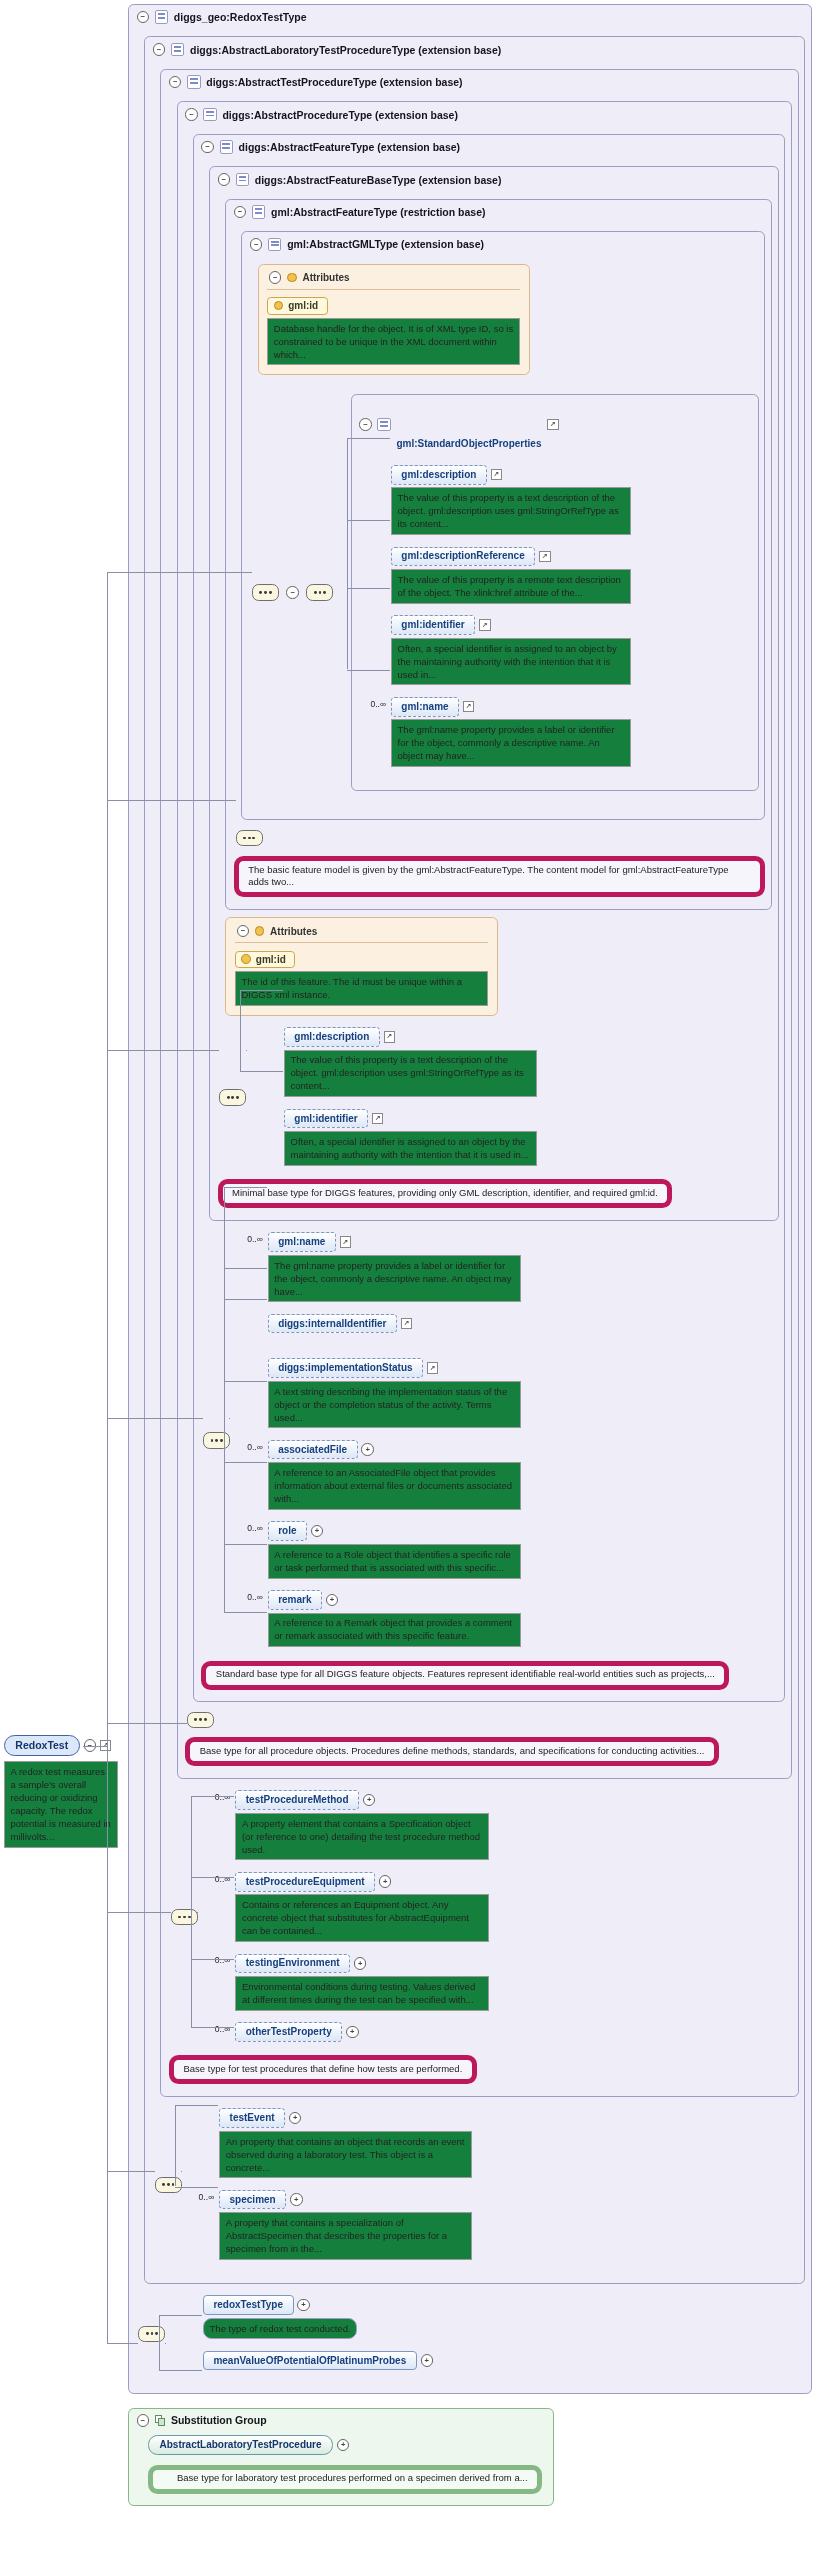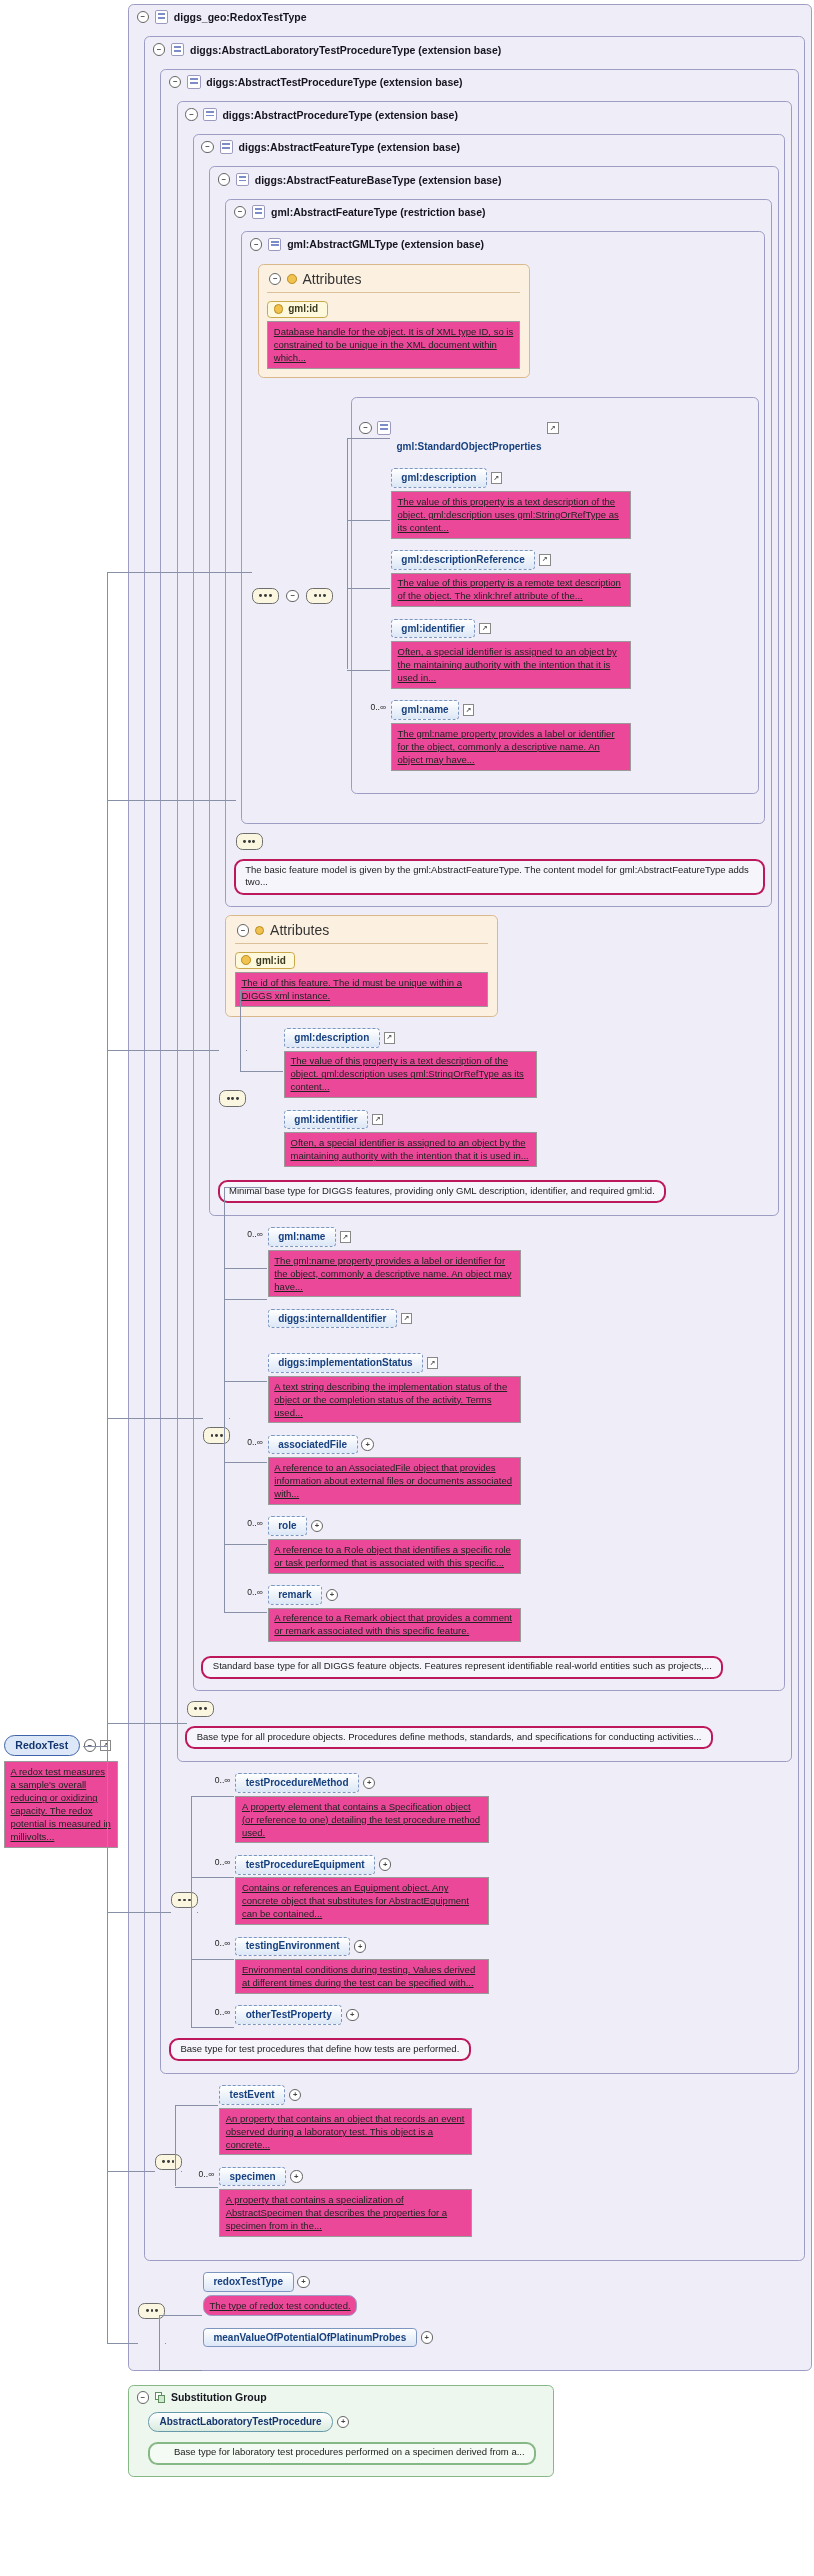--- a/index.html
+++ b/index.html
@@ -50,36 +50,36 @@
     width:7.6px; height:7.6px; border-radius:50%; background:#F2C24E; border:1px solid #B88A20; flex:none;
   }
 
   
   .attrs {
     border:1px solid #D9B98C; background:#FCF1E1; border-radius:5.7px;
     padding:2.9px 8.6px 8.6px 8.6px; margin:7.6px 0 9.5px 9.5px; width:-moz-fit-content; width:fit-content;
     max-width:96%;
   }
   .attrs .thead { border-bottom:1px solid #DCC09A; margin-bottom:6.7px; }
-  .attr-title { font-weight:400; font-size:14px; color:#333; }
+  .attr-title { font-weight:700; font-size:10px; color:#333; }
   .attr-pill {
     display:inline-flex; align-items:center; gap:4.8px;
     border:1px solid #C9A84C; background:#FEF9DC; border-radius:3.8px;
     padding:1.9px 8.6px 2.9px 5.7px; font-size:10px; font-weight:700; color:#3a3a20;
   }
 
   
   .doc {
-    border:1px solid #9a9a9a; background:#ec4899; padding:2.9px 5.7px 3.8px 5.7px;
+    border:1px solid #9a9a9a; background:#15803d; padding:2.9px 5.7px 3.8px 5.7px;
     font-size:9.5px; line-height:13px; color:#222;
-    width:-moz-fit-content; width:fit-content; max-width:240px; margin-top:2.9px;text-decoration:underline;
+    width:-moz-fit-content; width:fit-content; max-width:240px; margin-top:2.9px;
   }
   .doc.round { border-radius:8.6px; border-color:#9C9CC4; }
   .note {
-    border:2px solid #be185d; background:#F6F5FC; border-radius:9.5px;
+    border:5px solid #be185d; background:#F6F5FC; border-radius:9.5px;
     padding:2.9px 9.5px 3.8px 9.5px; font-size:9.5px; line-height:12.4px; color:#222;
     width:-moz-fit-content; width:fit-content; max-width:97%; margin:9.5px 0 1.9px 1.9px;
   }
 
   
   .el-pill {
     display:inline-block; border:1px dashed #7D96C0;
     background:linear-gradient(#ffffff,#DCE7F6);
     border-radius:3.8px; padding:2.9px 9.5px 3.8px 9.5px;
     font-size:10px; font-weight:700; color:#17407F; white-space:nowrap;

